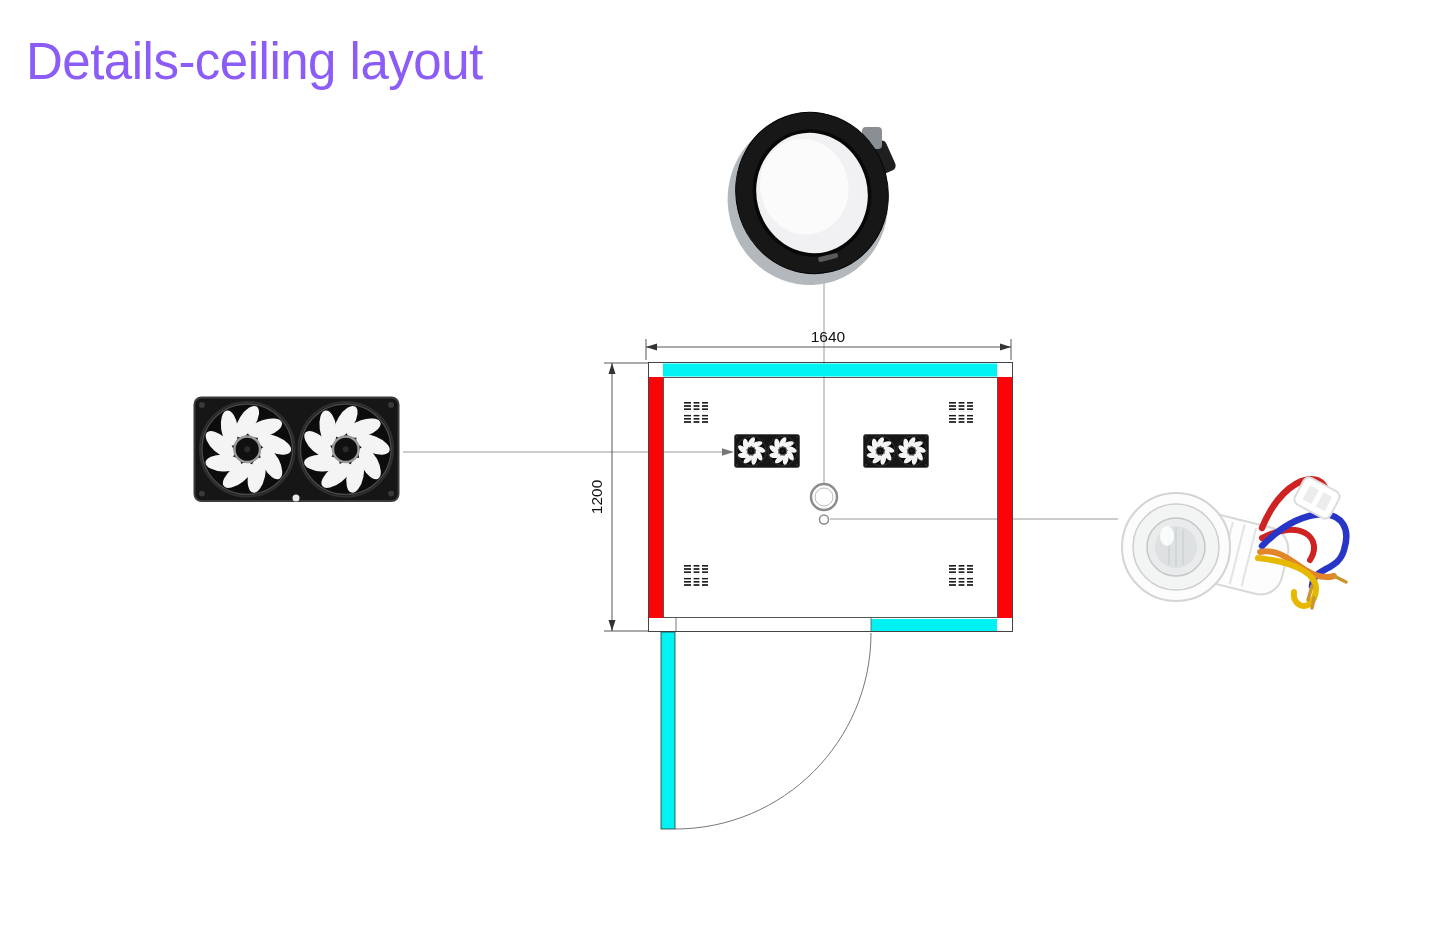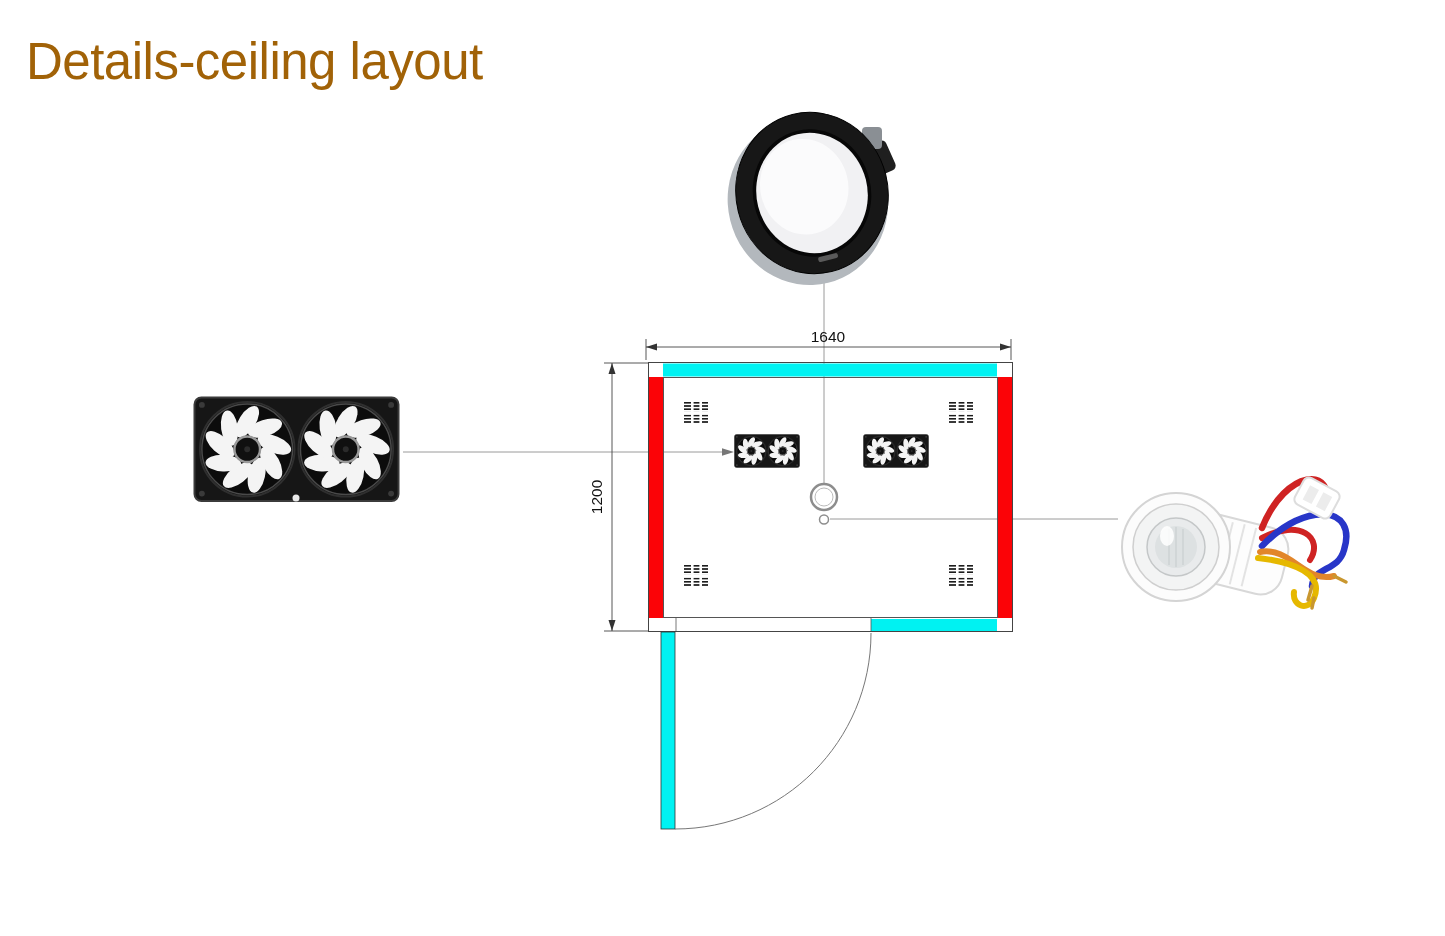--- a/index.html
+++ b/index.html
@@ -2,21 +2,21 @@
 <html><head>
 <meta charset="utf-8">
 <style>
   html,body{margin:0;padding:0;background:#ffffff;}
   .canvas{
     position:relative;width:1445px;height:936px;background:#ffffff;
     overflow:hidden;font-family:"Liberation Sans",sans-serif;
   }
   .title{
     position:absolute;left:26px;top:34px;font-size:51px;line-height:1.1;
-    color:#a16207;font-weight:400;letter-spacing:-0.5px;
+    color:#8b5cf6;font-weight:400;letter-spacing:-0.5px;
     font-family:"Liberation Sans",sans-serif;
   }
   svg{position:absolute;left:0;top:0;display:block;}
   text{font-family:"Liberation Sans",sans-serif;}
 </style>
 </head>
 <body>
 
 <div class="canvas">
 

